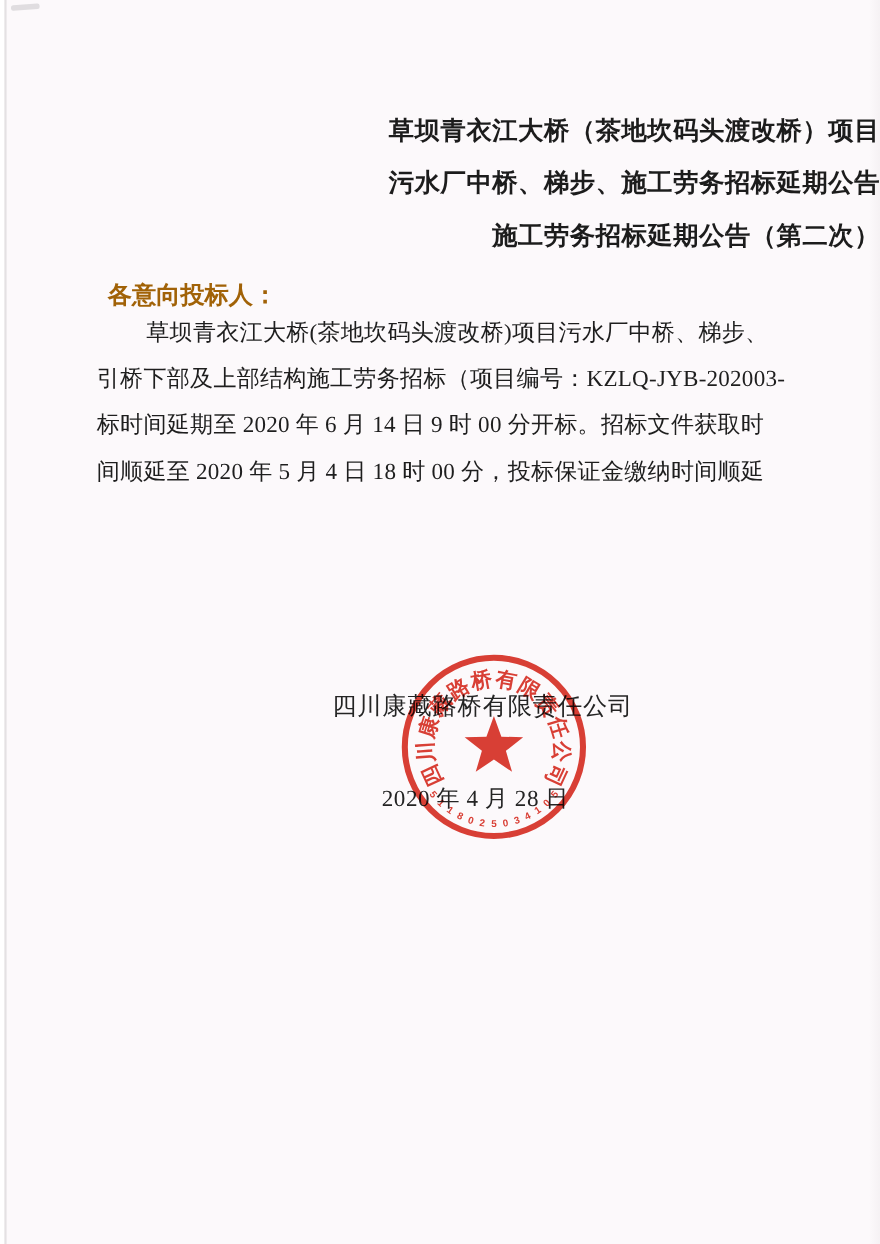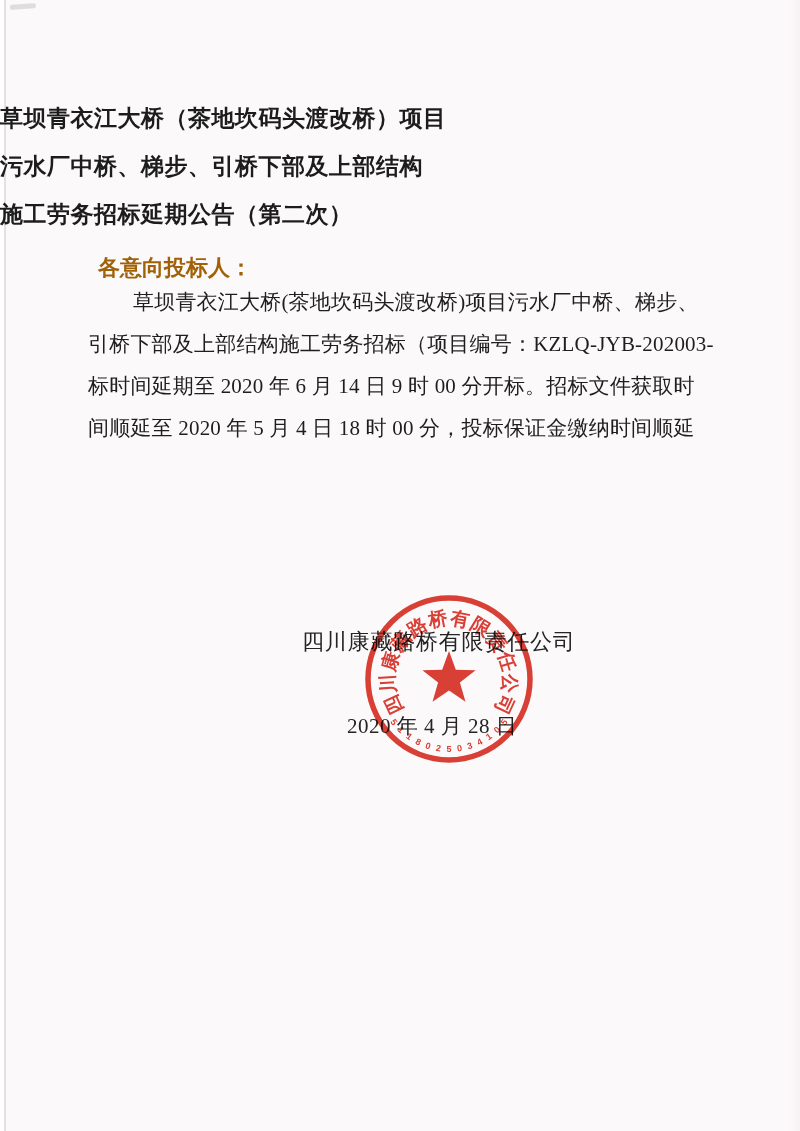--- a/index.html
+++ b/index.html
@@ -19,21 +19,21 @@
   .edge-line {
     position: absolute; left: 4px; top: 0; width: 2px; height: 100%;
     background: #e4e1e3;
   }
   .edge-right {
     position: absolute; right: 0; top: 0; width: 10px; height: 100%;
     background: linear-gradient(to right, rgba(0,0,0,0), rgba(120,100,110,0.05));
   }
   .title-block {
     position: absolute; left: 0; top: 95px; width: 800px;
-    text-align: left;
+    text-align: right;
   }
   .title-line {
     font-size: 23px;
     font-weight: bold;
     line-height: 48px;
     letter-spacing: 0.5px;
     color: #1c1c1c;
     white-space: nowrap;
   }
   .salutation {
@@ -104,21 +104,21 @@
 <body>
 
 <div class="page">
   <div class="edge-left"></div>
   <div class="edge-line"></div>
   <div class="edge-right"></div>
   <div class="corner-noise"></div>
 
   <div class="title-block">
     <div class="title-line">草坝青衣江大桥（茶地坎码头渡改桥）项目</div>
-    <div class="title-line">污水厂中桥、梯步、引桥下部及上部结构</div>
+    <div class="title-line">污水厂中桥、梯步、施工劳务招标延期公告</div>
     <div class="title-line">施工劳务招标延期公告（第二次）</div>
   </div>
 
   <div class="salutation">各意向投标人：</div>
 
   <div class="body-block">
     <div class="body-line indent">草坝青衣江大桥(茶地坎码头渡改桥)项目污水厂中桥、梯步、</div>
     <div class="body-line">引桥下部及上部结构施工劳务招标（项目编号：KZLQ-JYB-202003-</div>
     <div class="body-line">标时间延期至 2020 年 6 月 14 日 9 时 00 分开标。招标文件获取时</div>
     <div class="body-line">间顺延至 2020 年 5 月 4 日 18 时 00 分，投标保证金缴纳时间顺延</div>

